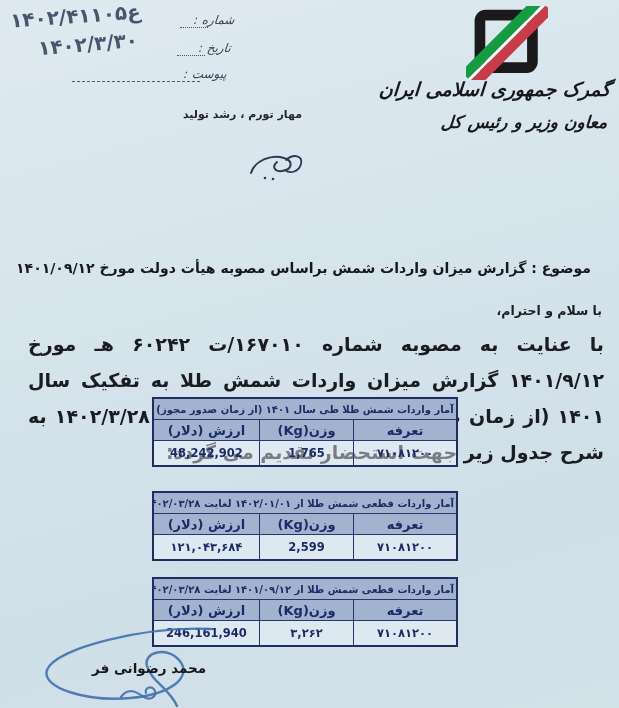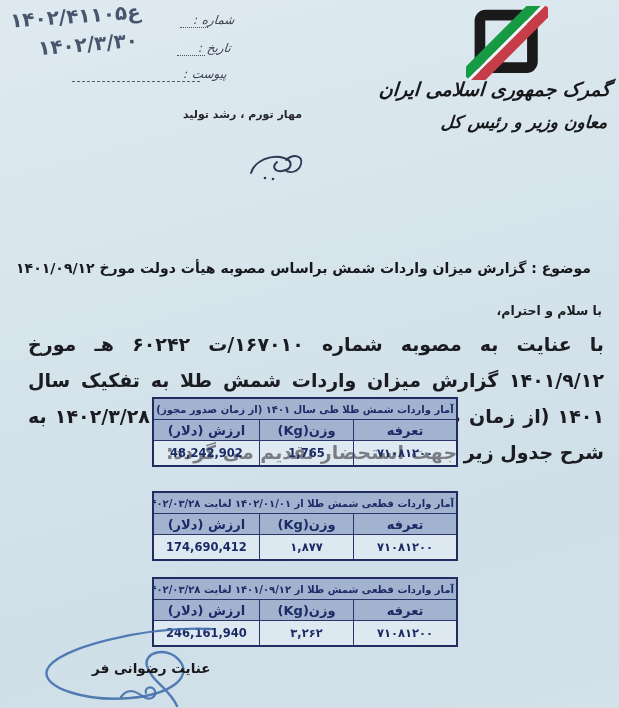--- a/index.html
+++ b/index.html
@@ -120,22 +120,22 @@
       <tr>
           <td class="title" colspan="3">آمار واردات قطعی شمش طلا از ۱۴۰۲/۰۱/۰۱ لغایت ۱۴۰۲/۰۳/۲۸</td>
         </tr>
       <tr>
         <th>تعرفه</th>
         <th>وزن(Kg)</th>
         <th>ارزش (دلار)</th>
       </tr>
       <tr>
         <td class="val">۷۱۰۸۱۲۰۰</td>
-        <td class="val">۱,۸۷۷</td>
-        <td class="val">174,690,412</td>
+        <td class="val">2,599</td>
+        <td class="val">۱۲۱,۰۴۳,۶۸۴</td>
       </tr>
     </tbody>
   </table>
 
   <table class="dtable" style="top:577px;">
     <colgroup>
         <col style="width:34%">
         <col style="width:31%">
         <col style="width:35%">
       </colgroup>
@@ -154,15 +154,15 @@
         <td class="val">246,161,940</td>
       </tr>
     </tbody>
   </table>
 
   <svg class="abs" style="left:25px;top:626px;" width="190" height="82" viewBox="0 0 190 82">
     <path d="M 186 3 C 120 0, 30 22, 22 44 C 16 62, 62 76, 106 72 C 148 68, 168 50, 154 34
              C 142 20, 118 26, 122 40 C 127 56, 144 62, 152 80" fill="none" stroke="#4271ad" stroke-width="2.4" stroke-linecap="round" opacity="0.9"></path>
     <path d="M 96 71 c 8 -11, 17 -4, 23 0 c 5 4, 13 0, 11 -6 c -2 -6, -11 -4, -9 2" fill="none" stroke="#4271ad" stroke-width="2.2" stroke-linecap="round" opacity="0.9"></path>
   </svg>
-  <div class="abs rtl nowrap sig-name">عنایت رضوانی فر</div>
+  <div class="abs rtl nowrap sig-name">محمد رضوانی فر</div>
 
 </div>
 
 </body></html>

